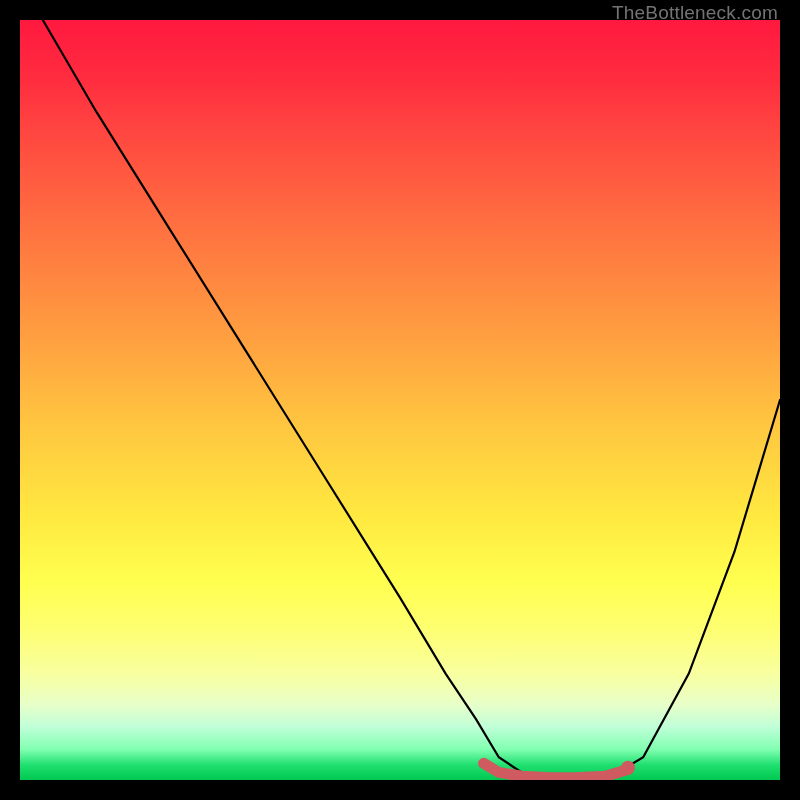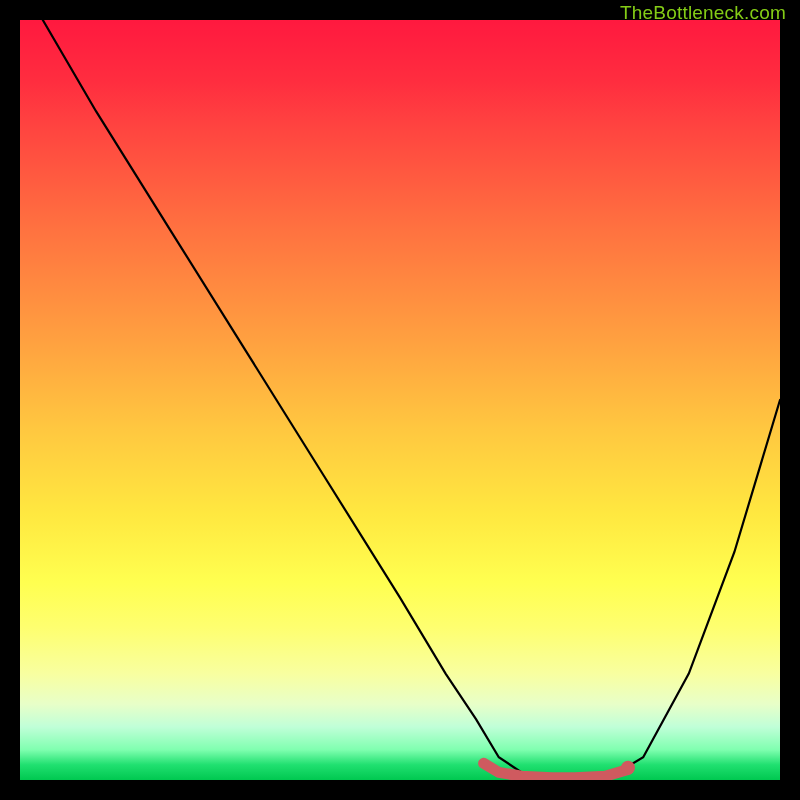--- a/index.html
+++ b/index.html
@@ -43,22 +43,22 @@
       #f8ffa0 86%,
       #e8ffc8 90%,
       #c0ffd8 93%,
       #80ffb0 96%,
       #20e070 98%,
       #00c850 100%);
   }
   .watermark {
     position: absolute;
     top: 2px;
-    right: 14px;
-    color: #84cc16;
+    right: 22px;
+    color: #737373;
     font-size: 19px;
     font-weight: 400;
     font-family: Arial, sans-serif;
     letter-spacing: 0.2px;
   }
   svg.curve {
     position: absolute;
     left: 0;
     top: 0;
     width: 760px;

